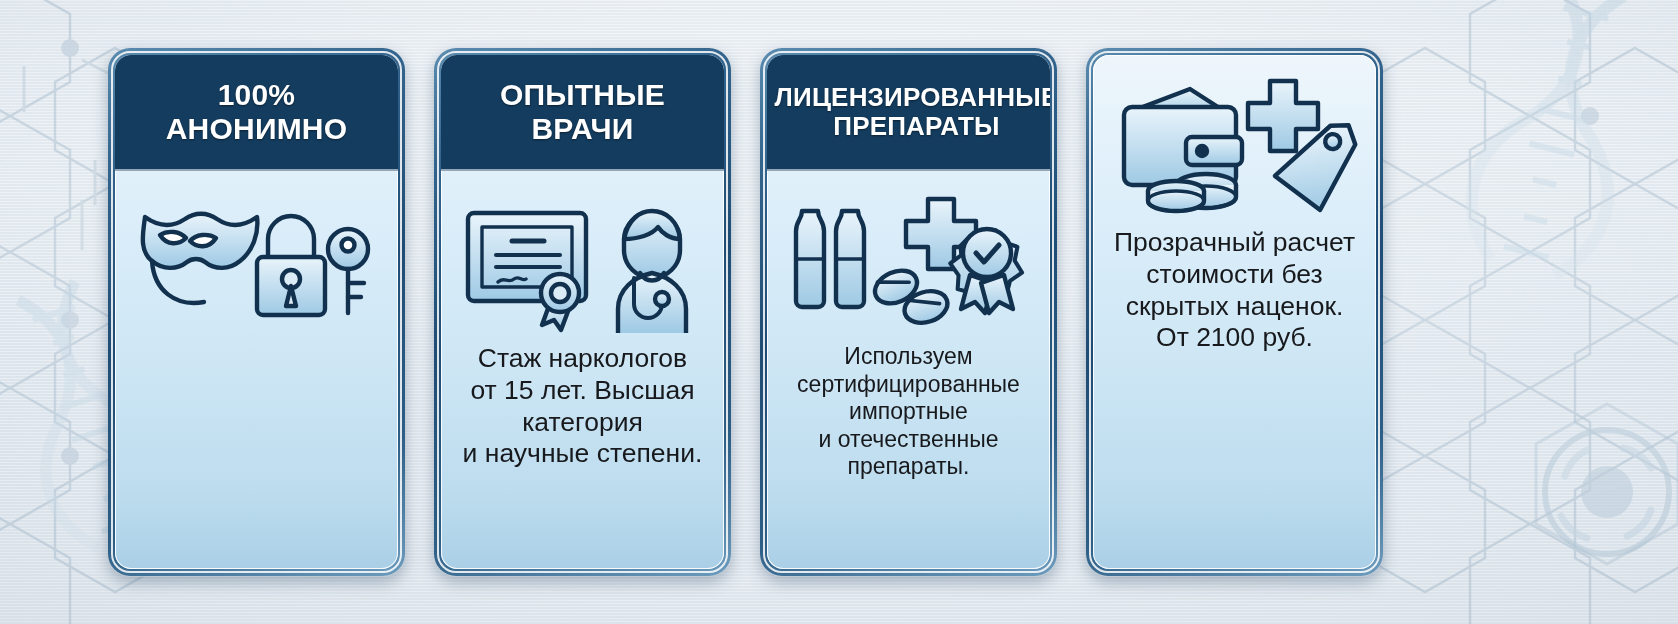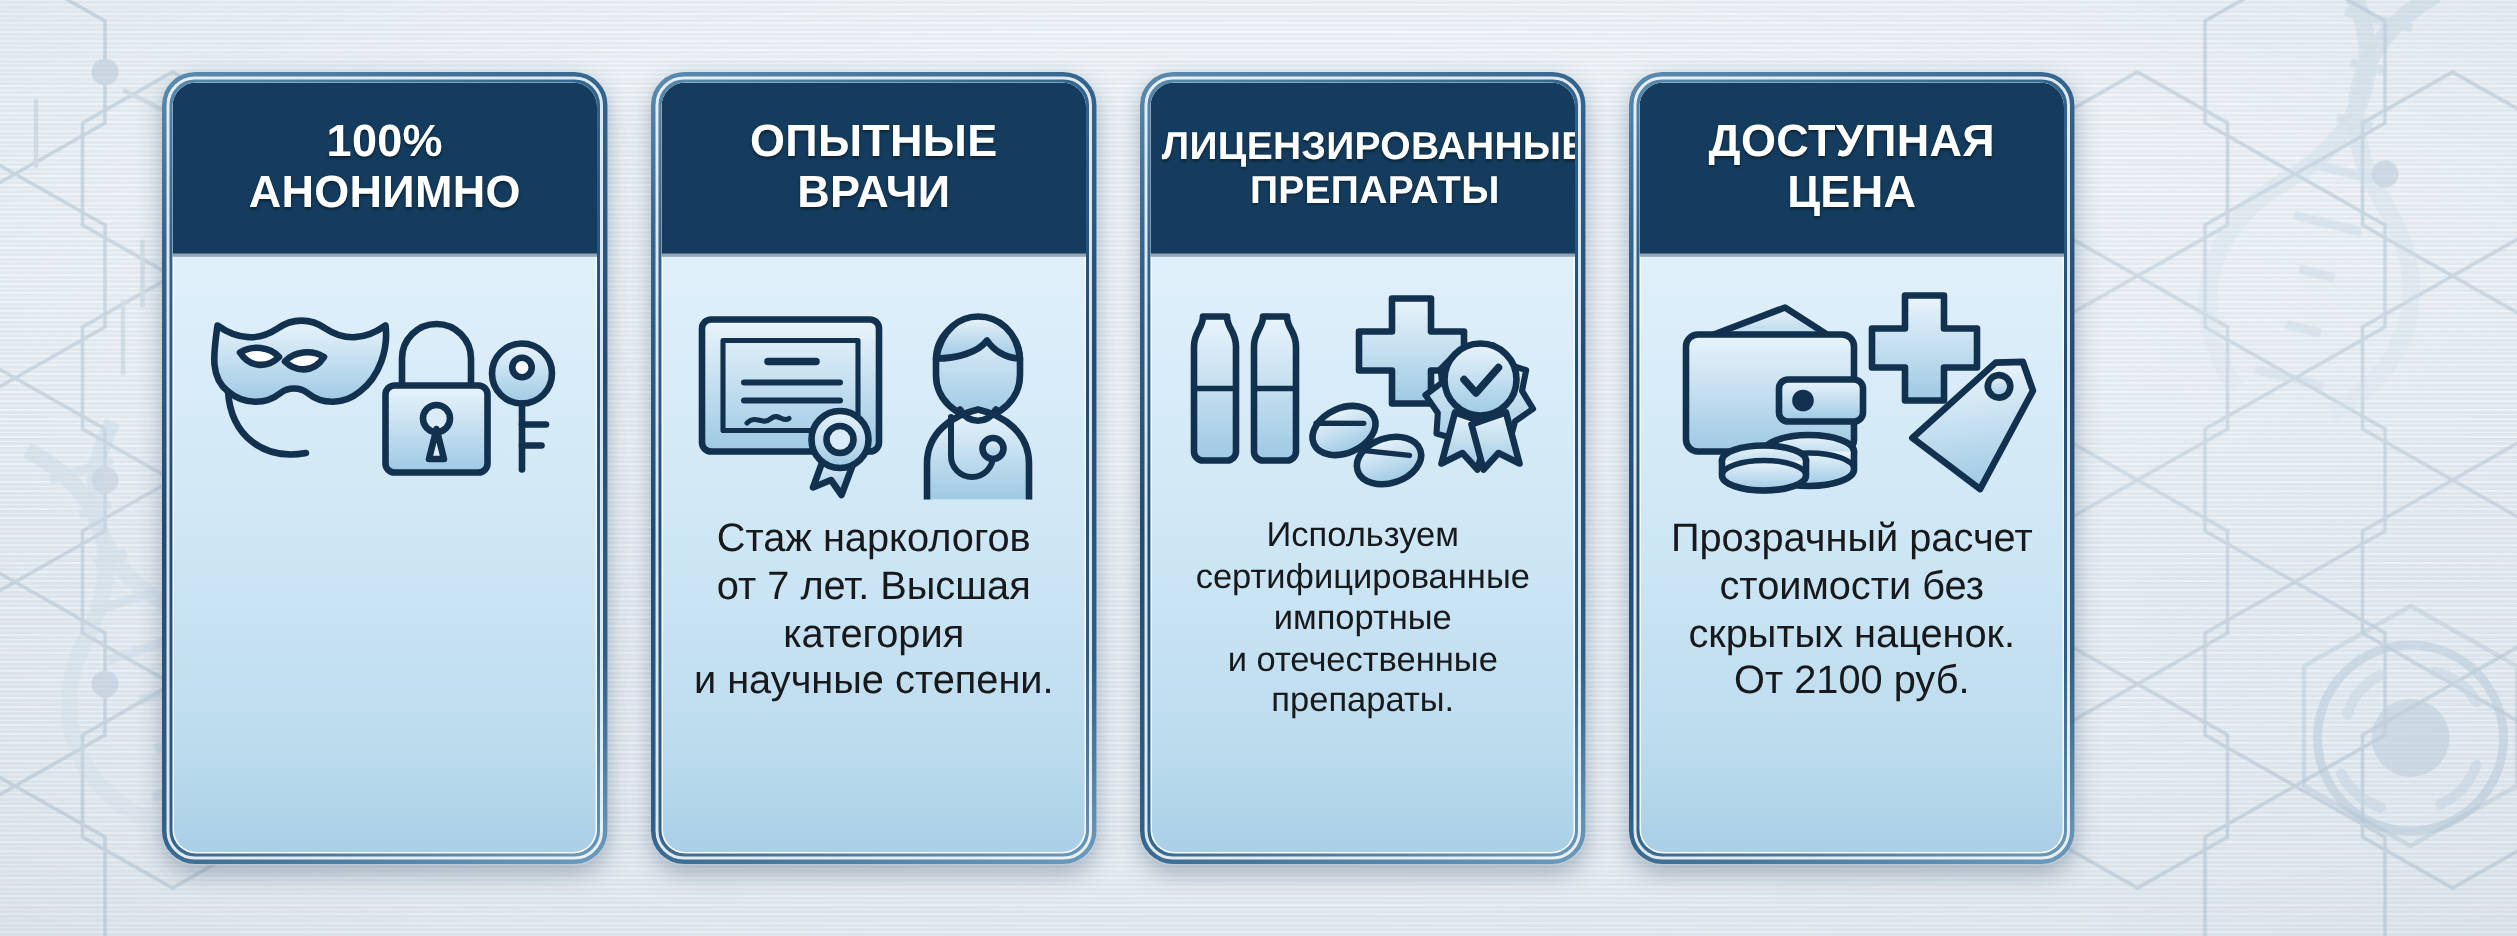--- a/index.html
+++ b/index.html
@@ -281,21 +281,21 @@
                 <path d="M160 150 v-24 c0 -20 16 -32 34 -36 c18 4 34 16 34 36 v24" fill="url(#f2)"></path>
                 <path d="M182 90 c6 10 18 10 24 0" fill="none"></path>
                 <path d="M176 95 v26 a14 14 0 0 0 28 0 v-8" fill="none" stroke-width="4"></path>
                 <circle cx="204" cy="116" r="7"></circle>
               </g>
             </g>
           </svg>
         </div>
         <div class="card-body">
           <div class="card-body-text">Стаж наркологов
-от 7 лет. Высшая
+от 15 лет. Высшая
 категория
 и научные степени.</div>
         </div>
       </div>
     </div>
 
     <div class="card c3">
       <div class="card-inner">
         <div class="card-head">
           <div class="card-head-text">ЛИЦЕНЗИРОВАННЫЕ
@@ -340,24 +340,20 @@
 сертифицированные
 импортные
 и отечественные
 препараты.</div>
         </div>
       </div>
     </div>
 
     <div class="card c4">
       <div class="card-inner">
-        <div class="card-head">
-          <div class="card-head-text">ДОСТУПНАЯ
-ЦЕНА</div>
-        </div>
         <div class="icon-area">
           <svg width="250" height="150" viewBox="0 0 250 150">
             <defs>
               <linearGradient id="f4" x1="0" y1="0" x2="0" y2="1">
                 <stop offset="0%" stop-color="#e9f4fb"></stop>
                   <stop offset="100%" stop-color="#9ec9e4"></stop>
               </linearGradient>
             </defs>
             <g fill="url(#f4)" stroke="#12314f" stroke-width="4.4" stroke-linejoin="round" stroke-linecap="round">
               <g>

